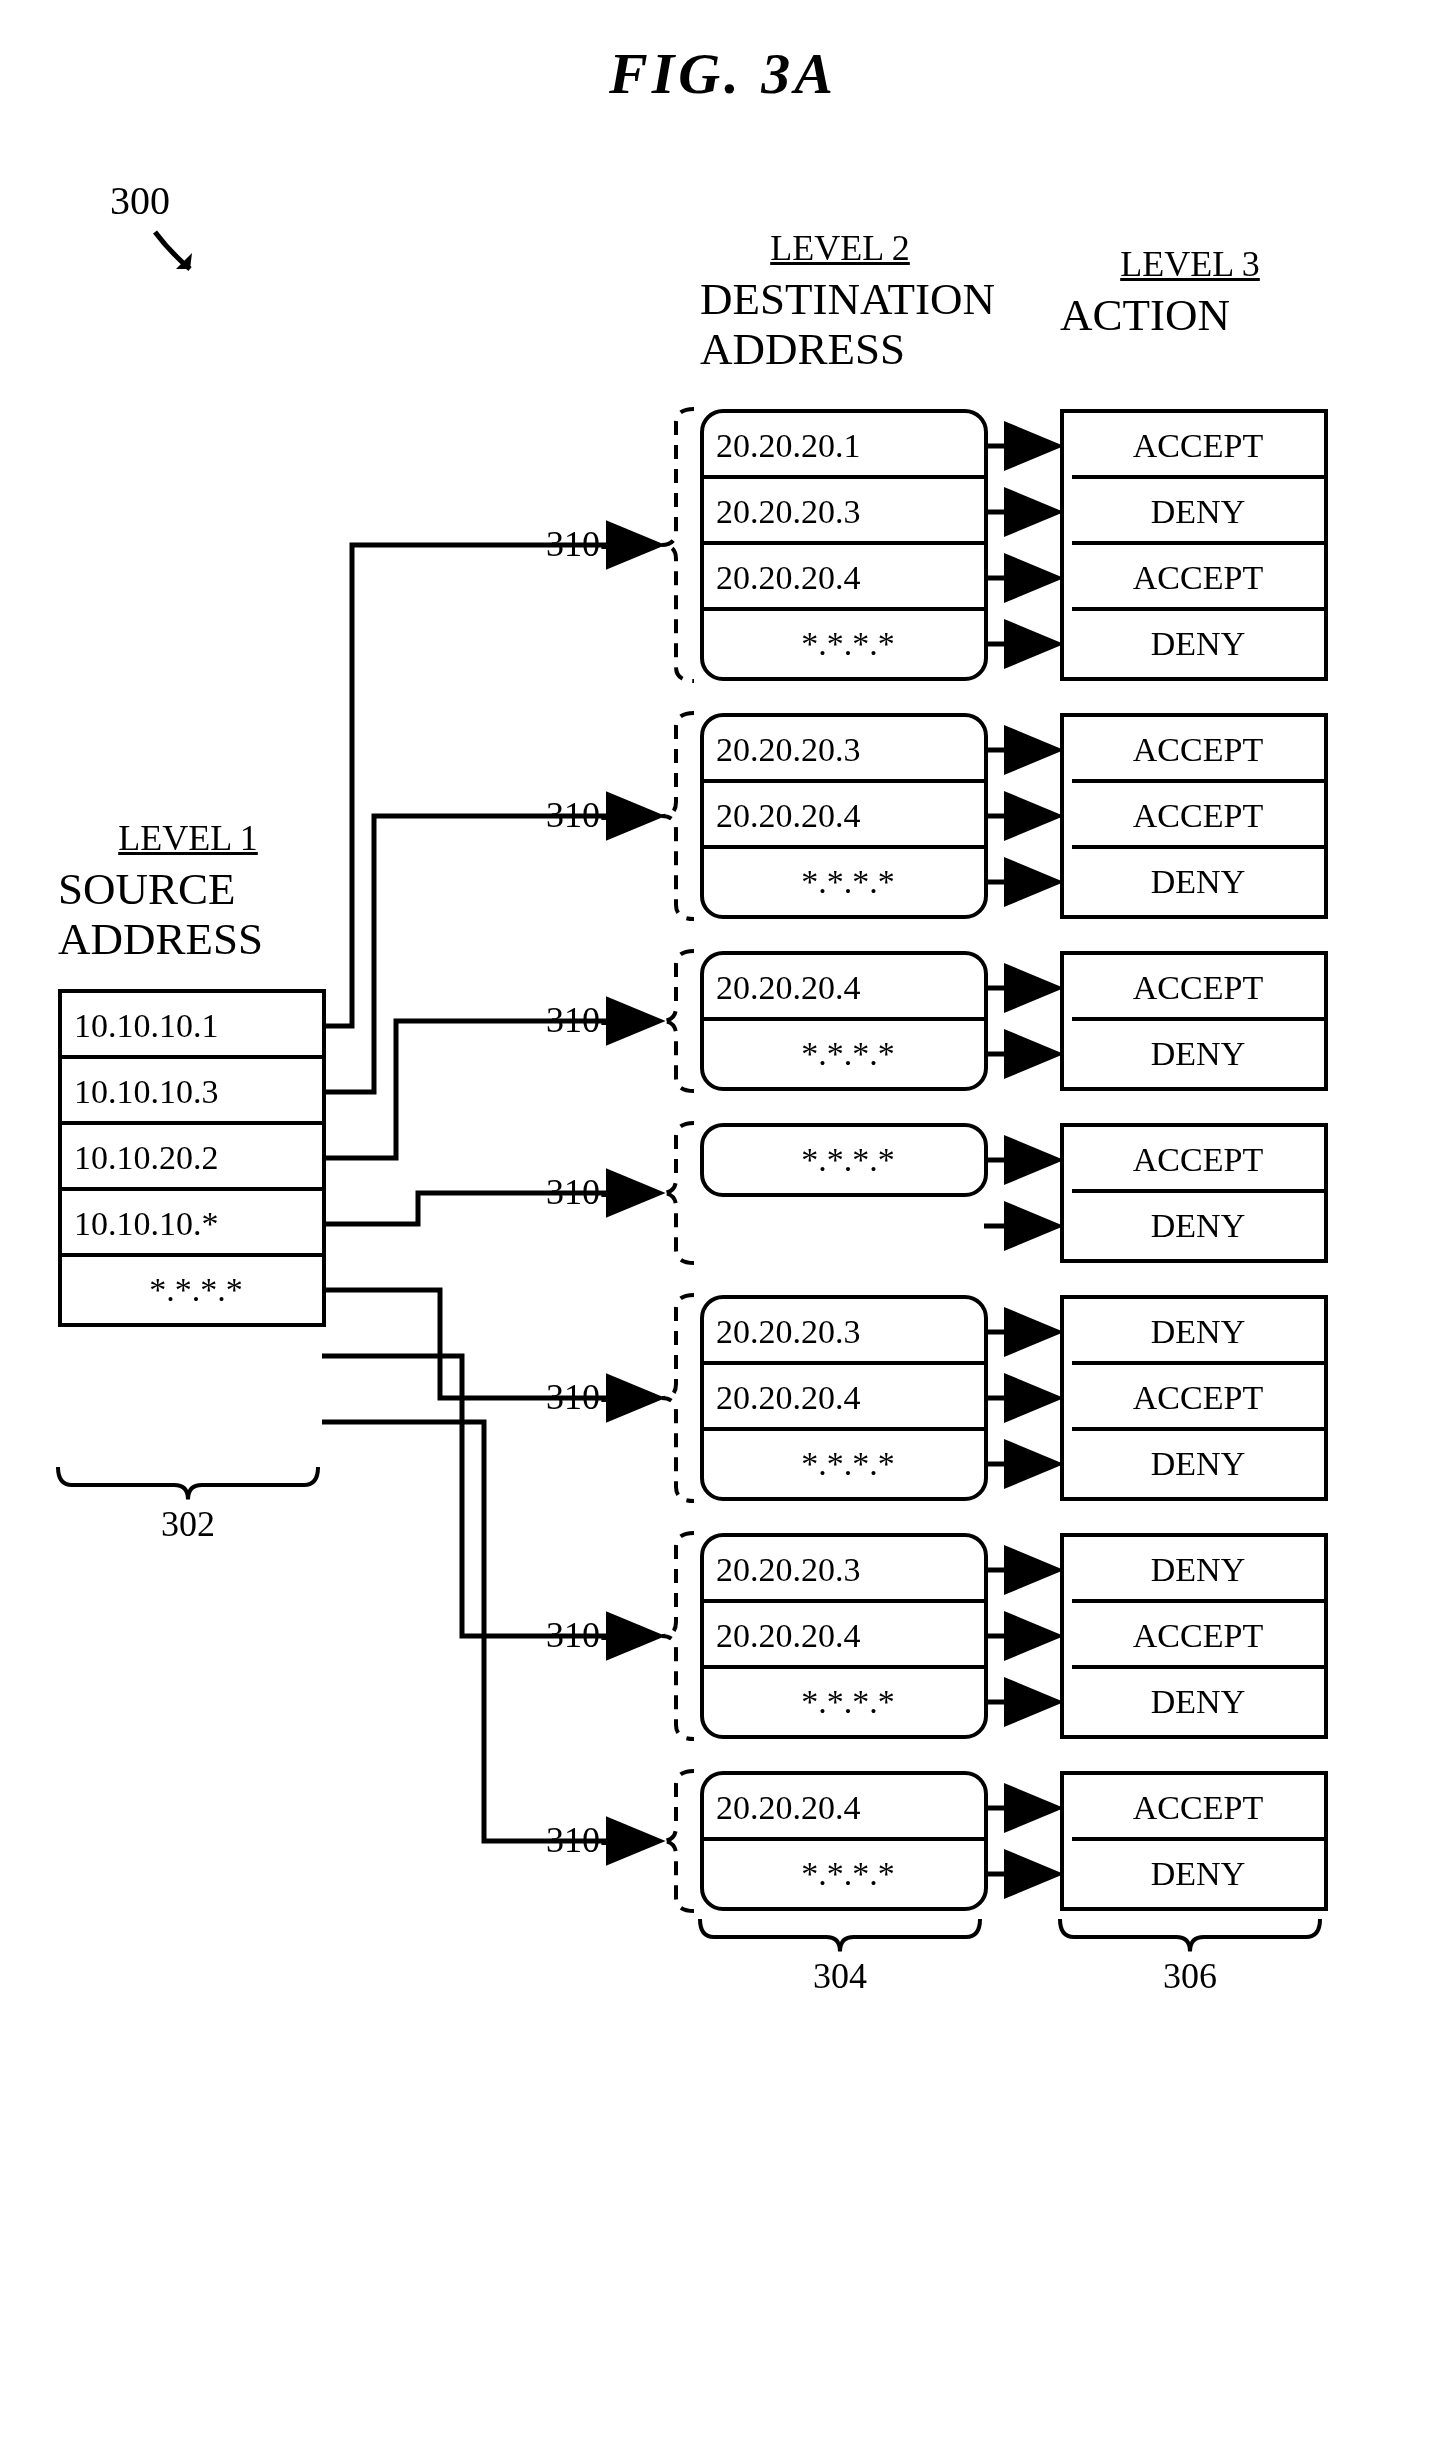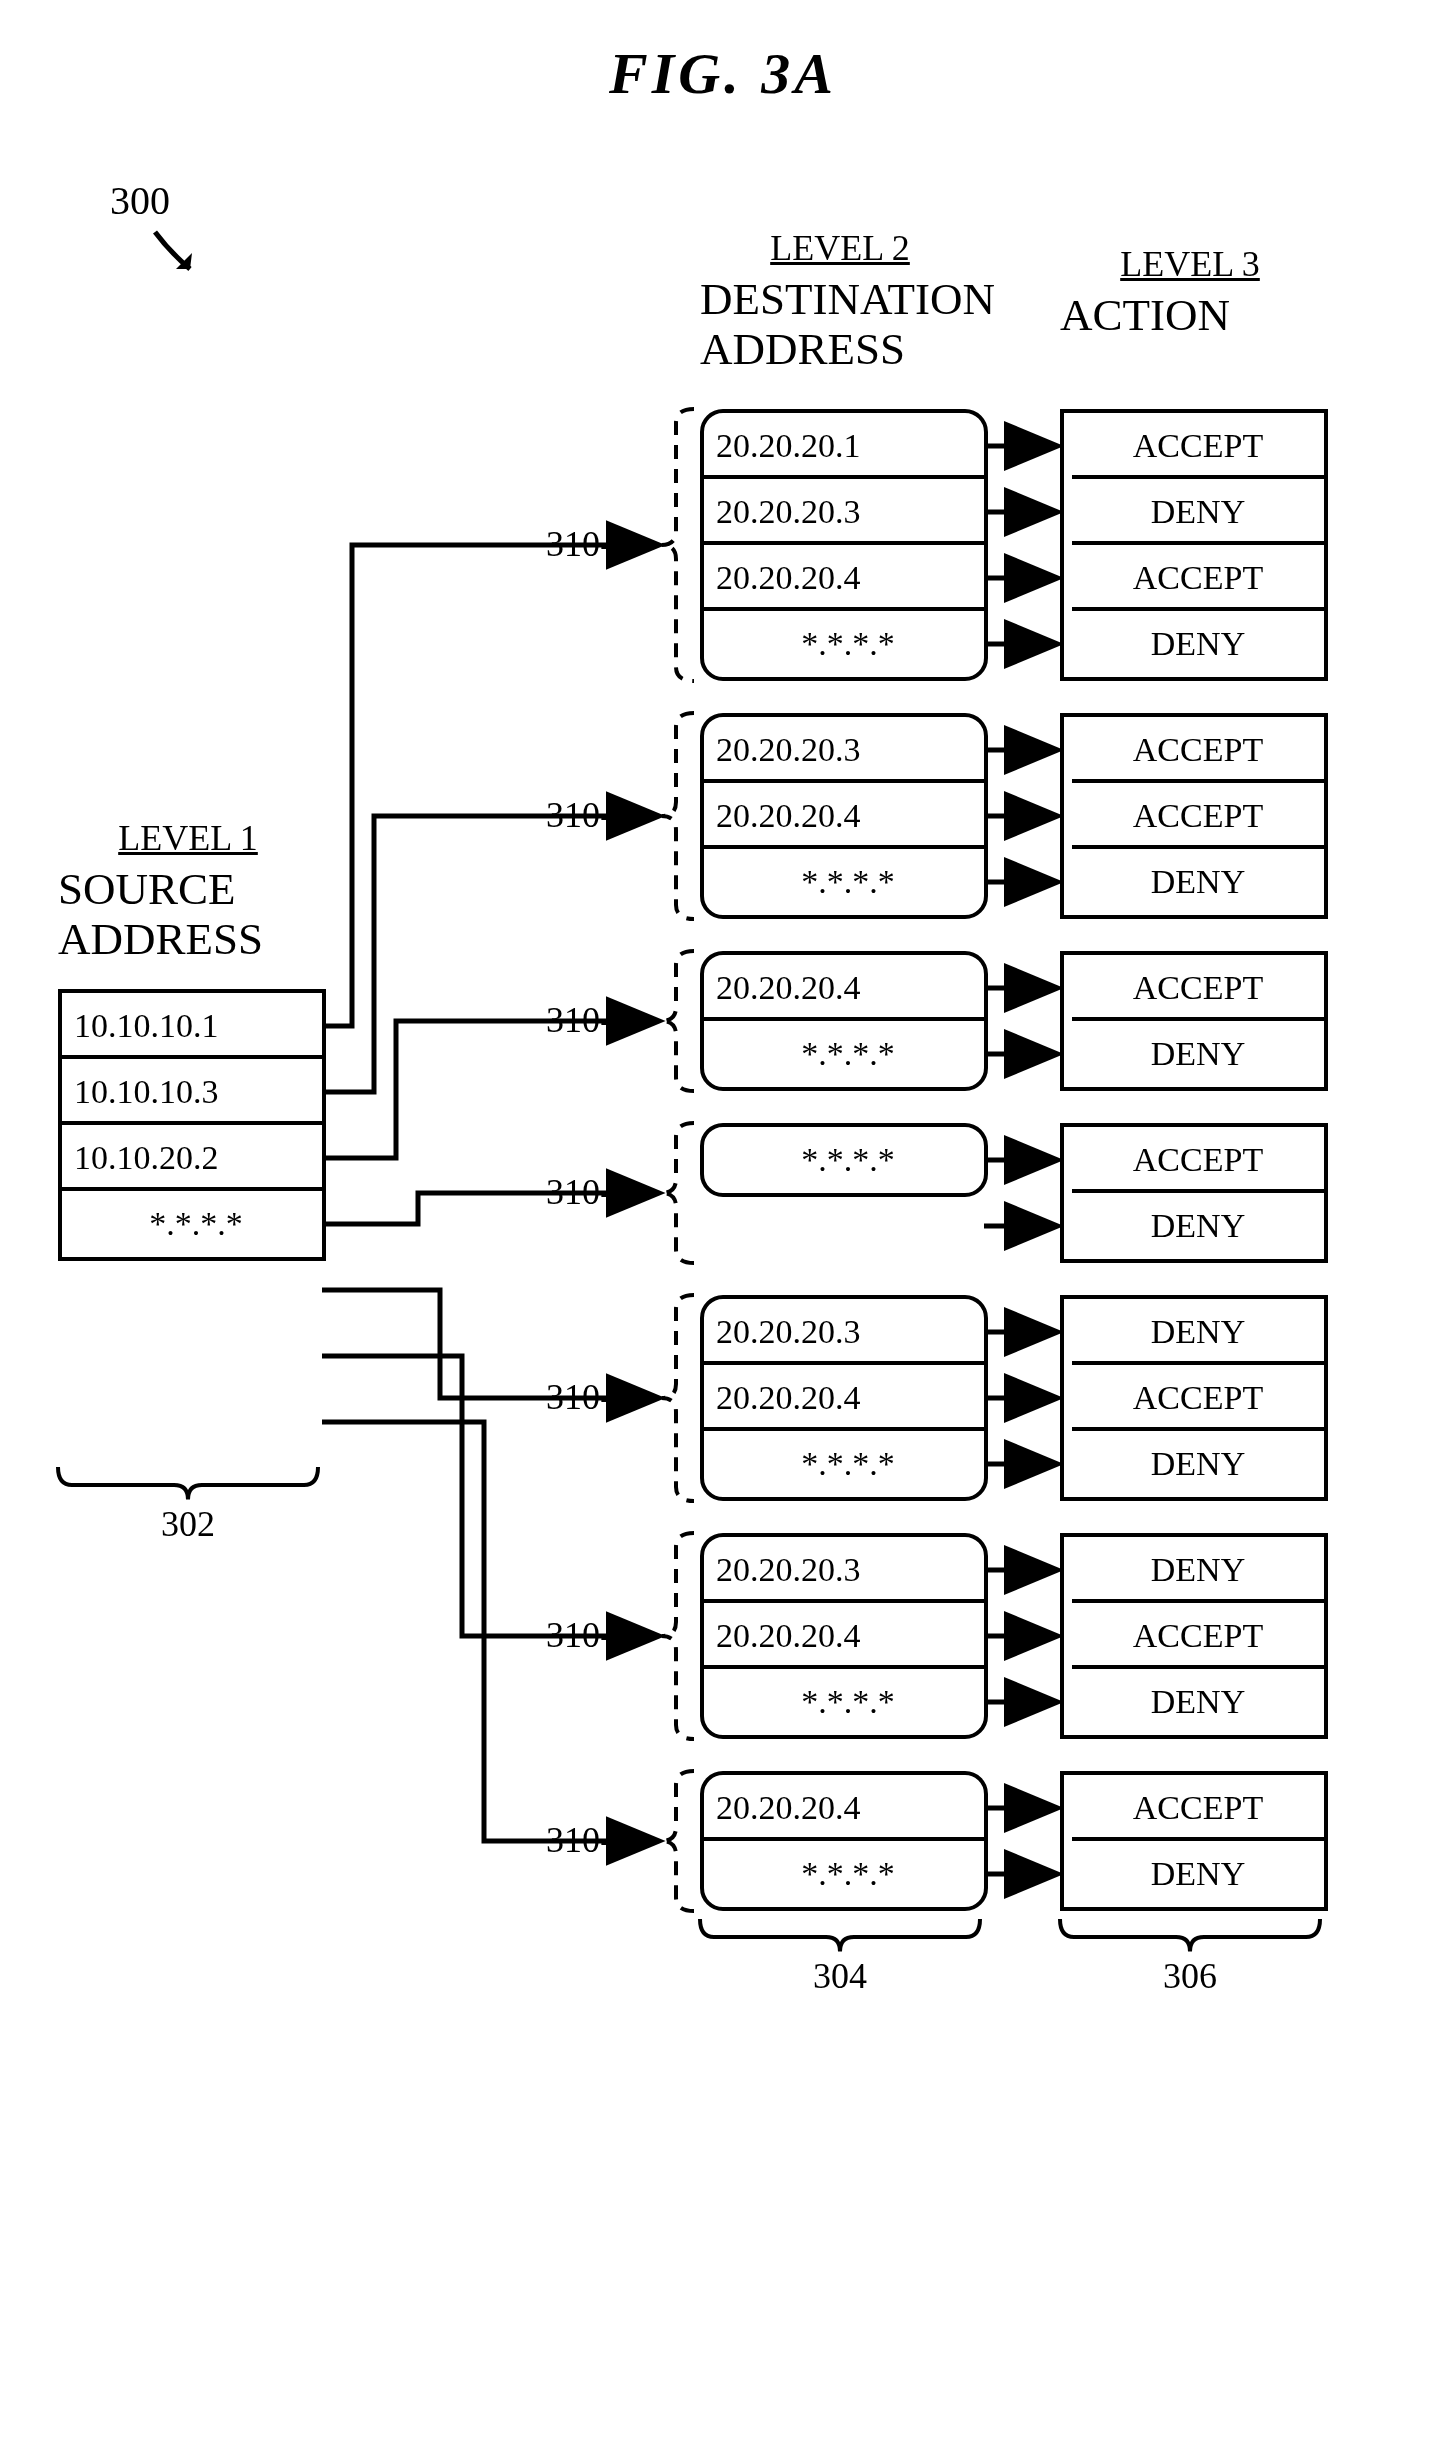--- a/index.html
+++ b/index.html
@@ -114,20 +114,21 @@
   </div>
   <div class="hdr-level3">
     <div class="level-header">LEVEL 3</div>
     <div class="subheader">ACTION</div>
   </div>
 
   <div class="ctable src-table" id="srcTable">
       <div class="cell">10.10.10.1</div>
       <div class="cell">10.10.10.3</div>
       <div class="cell">10.10.20.2</div>
+      <div class="cell">10.10.10.*</div>
       <div class="cell center">*.*.*.*</div>
     </div>
 
   <div id="dynTables">
       <div class="ctable dst-table" style="top: 272px;">
         <div class="cell">20.20.20.1</div>
         <div class="cell">20.20.20.3</div>
         <div class="cell">20.20.20.4</div>
         <div class="cell center">*.*.*.*</div>
       </div>

